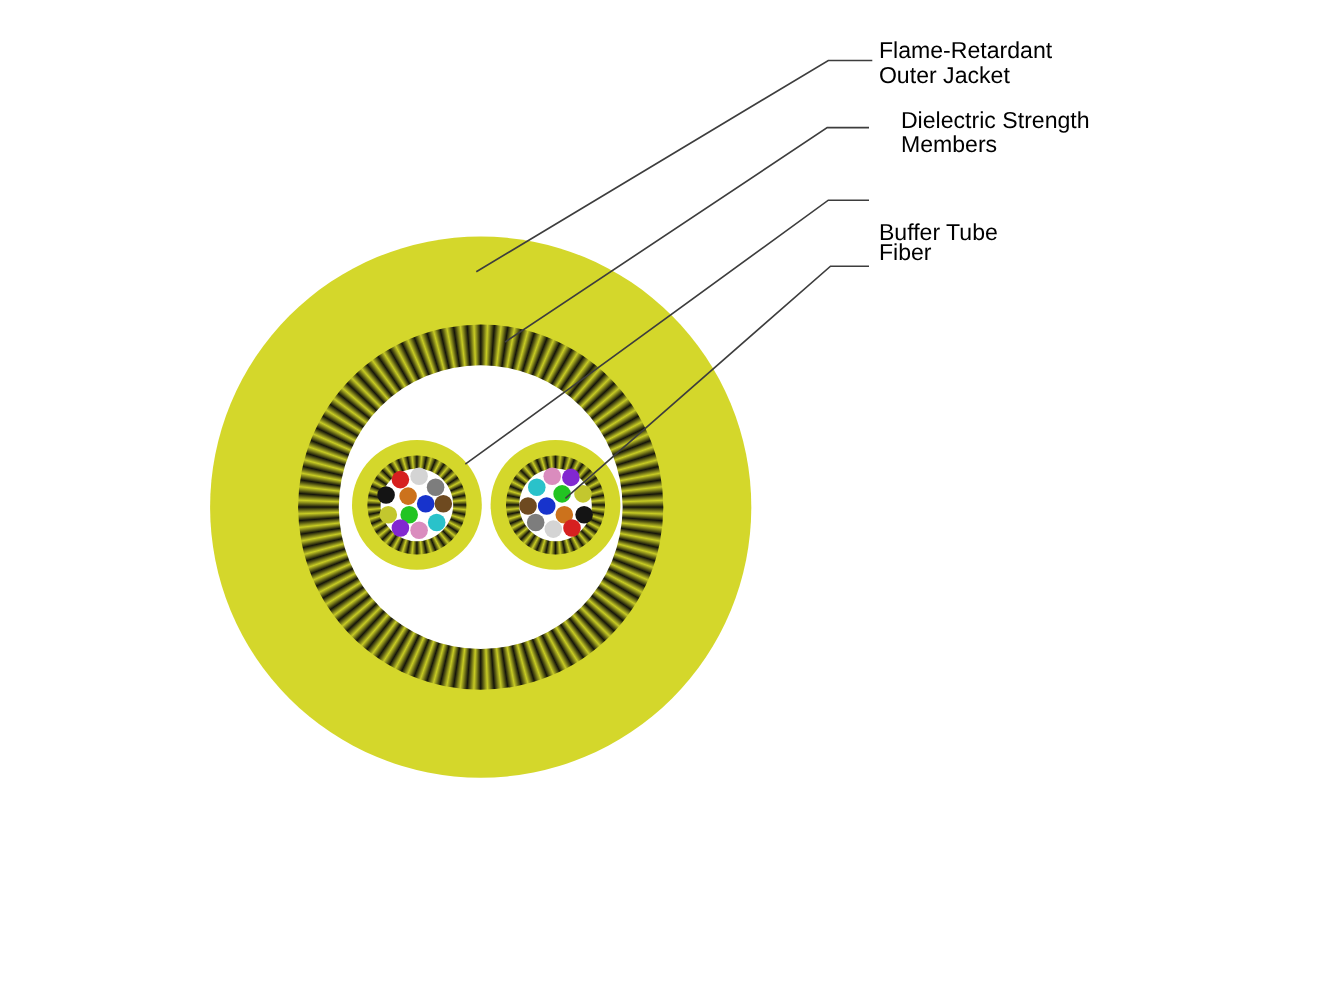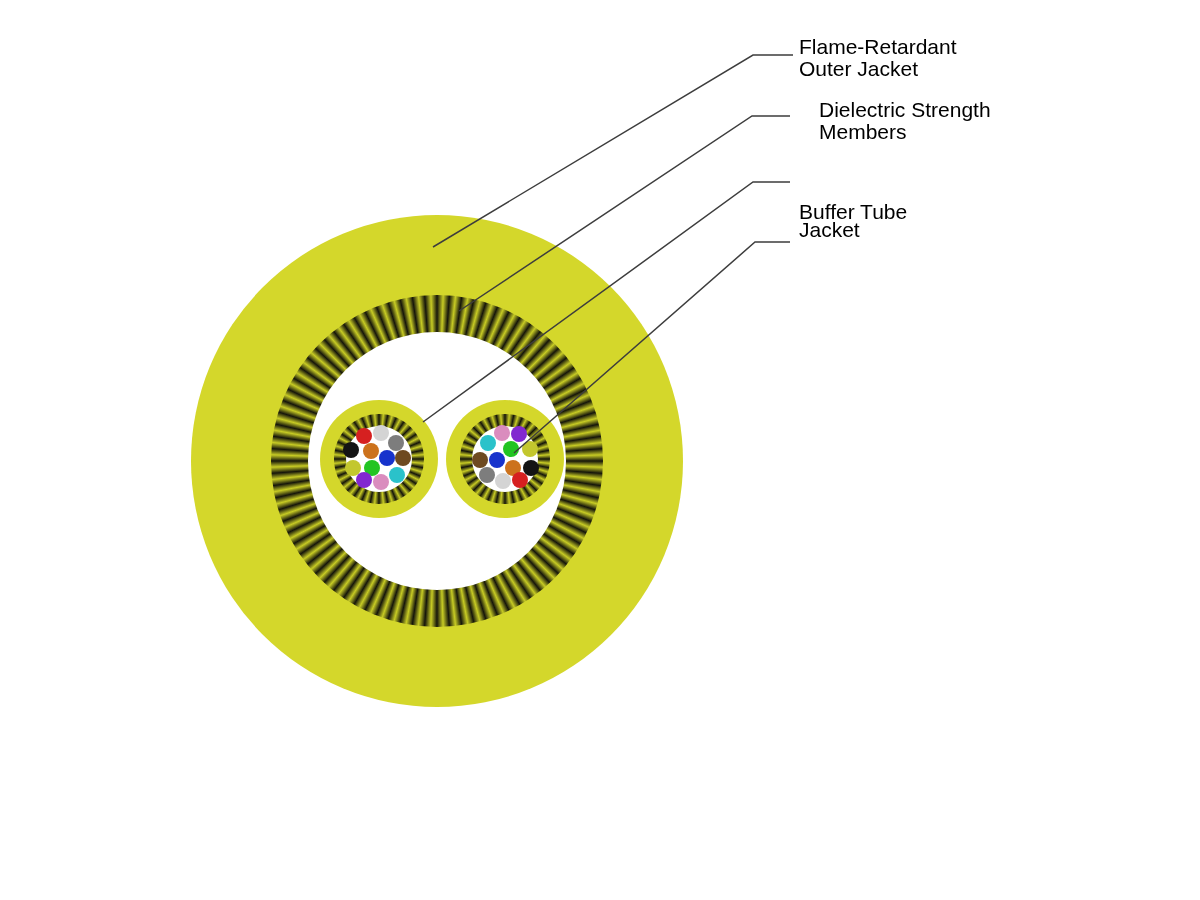--- a/index.html
+++ b/index.html
@@ -78,15 +78,15 @@
       <polyline points="459,311 752,116 790,116" fill="none" stroke="#3d3d3d" stroke-width="1.5"></polyline>
       <polyline points="423,422 753,182 790,182" fill="none" stroke="#3d3d3d" stroke-width="1.5"></polyline>
       <polyline points="514,453 755,242 790,242" fill="none" stroke="#3d3d3d" stroke-width="1.5"></polyline>
     </svg>
   <div id="labels">
       <div class="label" style="left: 799px; top: 36px; color: rgb(0, 0, 0);">Flame-Retardant
 Outer Jacket</div>
       <div class="label" style="left: 799px; top: 99px; color: rgb(0, 0, 0); margin-left: 20px;">Dielectric Strength
 Members</div>
       <div class="label" style="left: 799px; top: 156px; color: rgb(0, 0, 0); margin-top: 45px;">Buffer Tube</div>
-      <div class="label" style="left: 799px; top: 219px; color: rgb(0, 0, 0);">Jacket</div>
+      <div class="label" style="left: 799px; top: 219px; color: rgb(0, 0, 0);">Fiber</div>
     </div>
 </div>
 
 </body></html>

